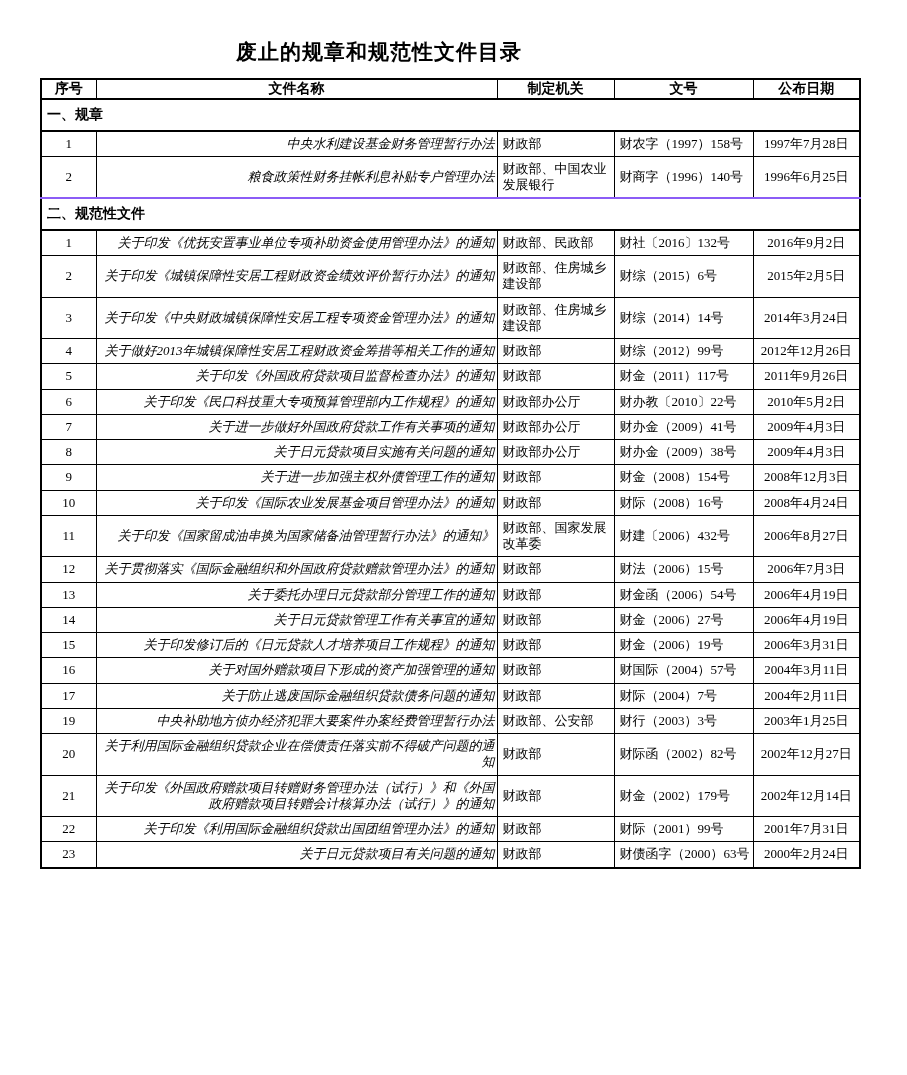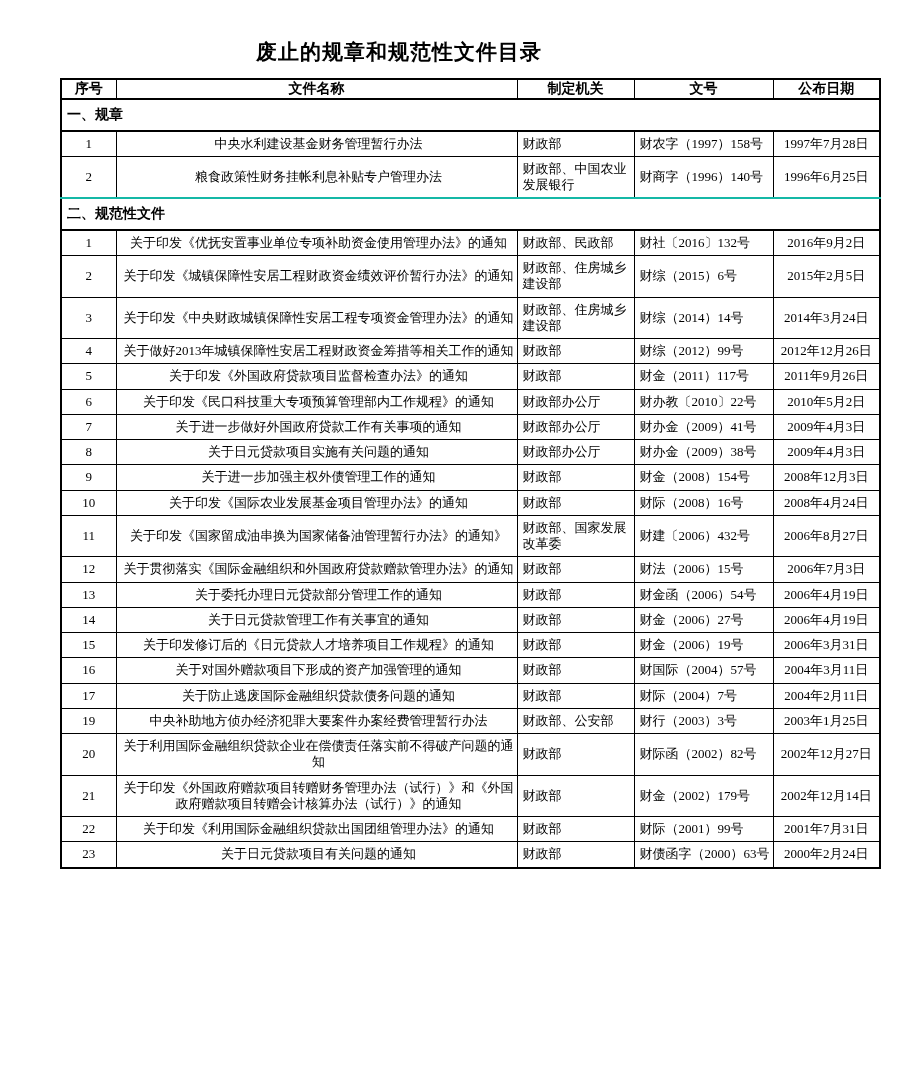--- a/index.html
+++ b/index.html
@@ -2,21 +2,21 @@
 <html><head>
 <meta charset="utf-8">
 <style>
   html,body{margin:0;padding:0;background:#fff;}
   body{
     width:907px;height:1075px;
     font-family:"Liberation Serif","DejaVu Serif",serif;
     color:#000;
     -webkit-font-smoothing:antialiased;
   }
-  .page{width:758px;margin-left:20px;}
+  .page{width:758px;}
   .doc-title{
     margin:0;
     padding-top:38px;
     text-align:center;
     font-family:"Liberation Sans","DejaVu Sans",sans-serif;
     font-size:21px;
     font-weight:bold;
     letter-spacing:1px;
   }
   table.doc-table{
@@ -38,31 +38,31 @@
     text-align:center;
     padding:0 2px;
     border-bottom:2px solid #000;
   }
   .doc-table td{
     font-size:13px;
     line-height:1.25;
     padding:4px 4px;
   }
   .doc-table td.c0{text-align:center;}
-  .doc-table td.c1{text-align:center;padding-left:6px;padding-right:2px;}
+  .doc-table td.c1{text-align:right;padding-left:6px;padding-right:2px;font-style:italic;}
   .doc-table td.c2{text-align:left;padding-left:5px;padding-right:2px;}
   .doc-table td.c3{text-align:left;padding-left:5px;padding-right:2px;}
   .doc-table td.c4{text-align:center;}
   .doc-table tr.section-row td{
     font-family:"Liberation Sans","DejaVu Sans",sans-serif;
     font-size:14px;
     font-weight:bold;
     text-align:left;
     padding:6px 4px 6px 5px;
-    border-top:2px solid #14b8a6;
+    border-top:2px solid #8b5cf6;
     border-bottom:2px solid #000;
   }
 </style>
 </head>
 <body>
 
 <div class="page">
   <h1 class="doc-title">废止的规章和规范性文件目录</h1>
 
   <table class="doc-table">

